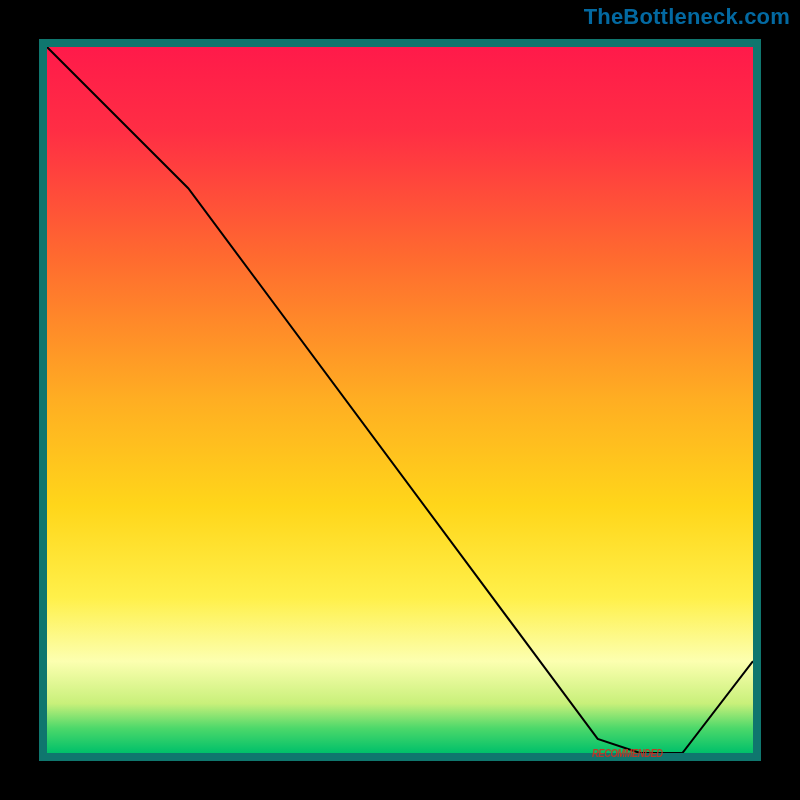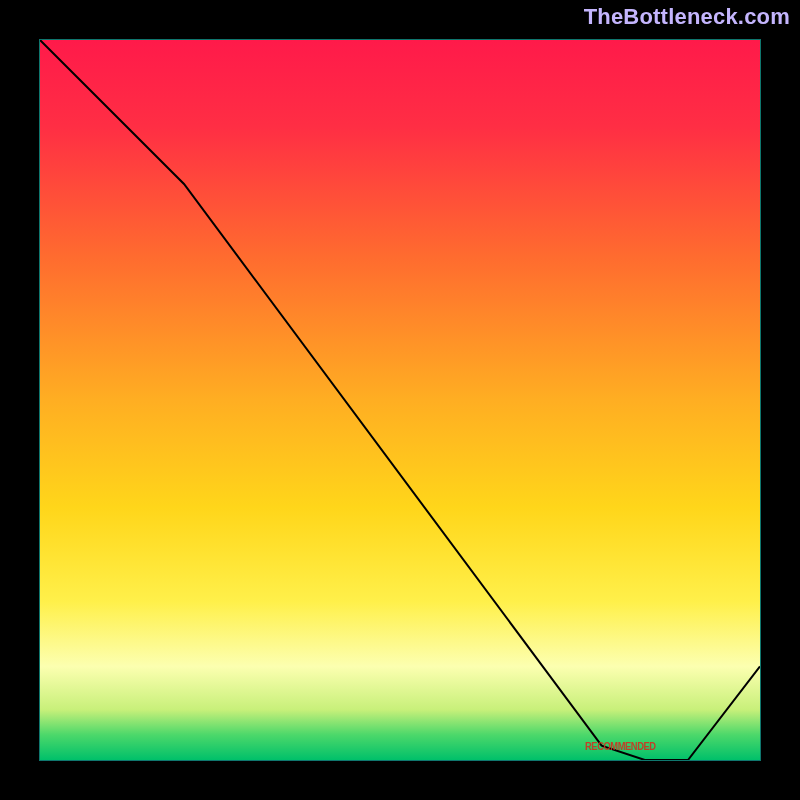--- a/index.html
+++ b/index.html
@@ -13,33 +13,34 @@
   }
   .wrap {
     position: relative;
     width: 800px;
     height: 800px;
   }
   .attribution {
     position: absolute;
     top: 4px;
     right: 10px;
-    color: #c4b5fd;
+    color: #0369a1;
     font-size: 22px;
     font-weight: 600;
     letter-spacing: 0.2px;
   }
   .plot-outer {
     position: absolute;
     left: 39px;
     top: 39px;
     width: 722px;
     height: 722px;
-    border: 1px solid #0f766e;
+    border: 8px solid #0f766e;
     box-sizing: border-box;
+    font-style: italic;
   }
   .plot-inner {
     position: absolute;
     left: 0; top: 0; right: 0; bottom: 0;
   }
   .gradient {
     position: absolute;
     left: 0; top: 0; right: 0; bottom: 0;
   }
   svg.curve {

